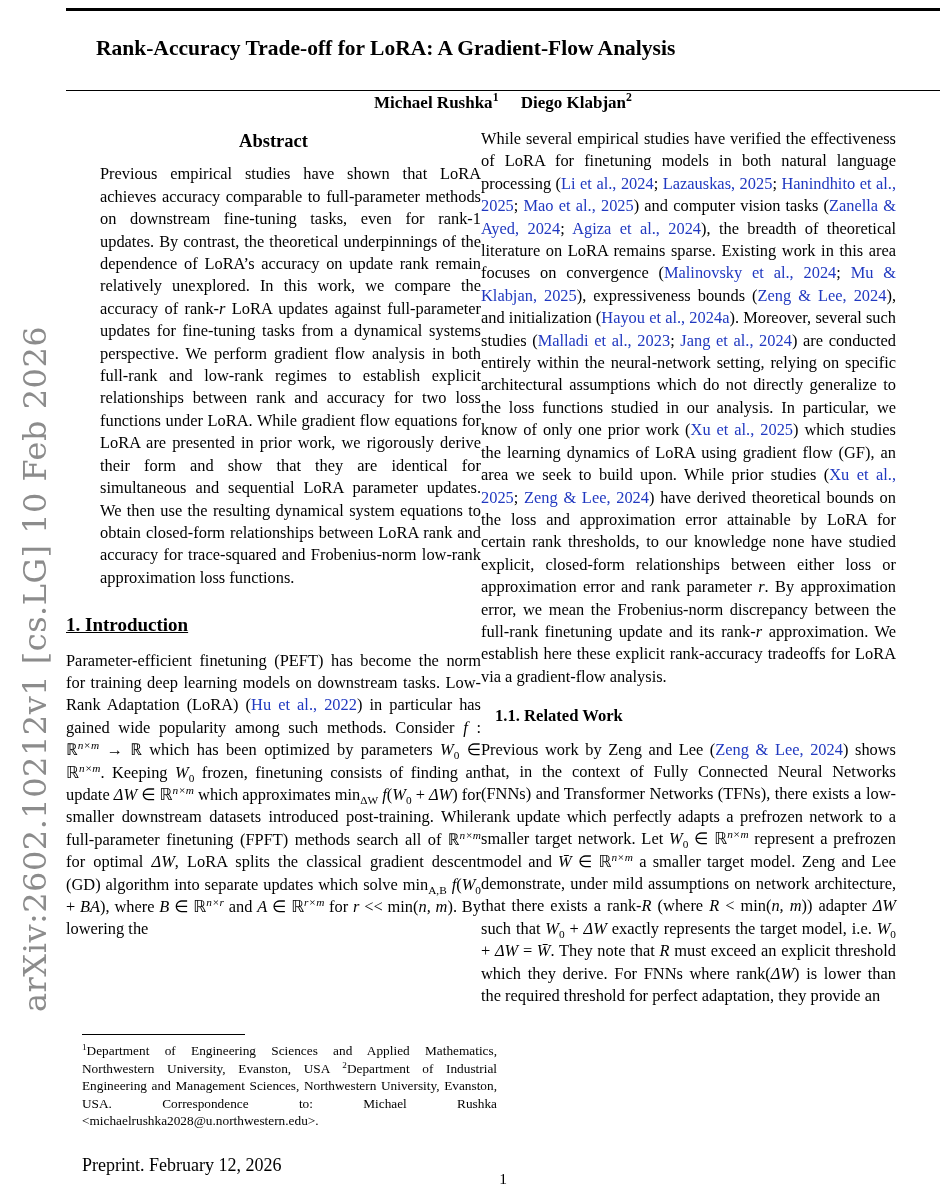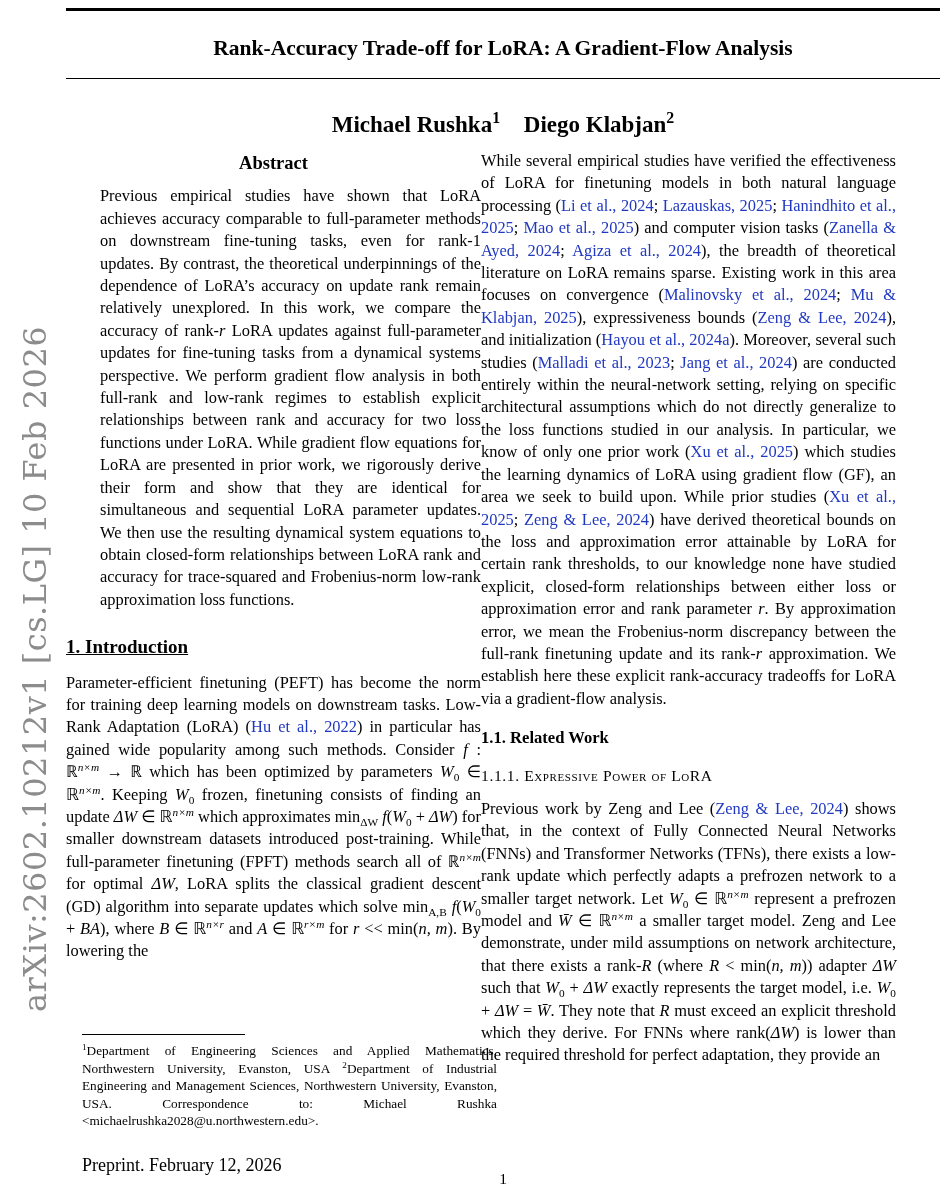--- a/index.html
+++ b/index.html
@@ -16,33 +16,33 @@
     transform: rotate(-90deg); transform-origin: 0 0;
     white-space: nowrap;
     font-family: "DejaVu Serif", serif;
     font-size: 32px; color: var(--stamp-color);
     letter-spacing: 0.5px;
   }
   .content { position: absolute; left: 66px; top: 0; width: 874px; }
   .rule-thick { border-top: 3px solid #000; margin-top: 8px; }
   .rule-thin  { border-top: 1.4px solid #000; }
   .paper-title {
-    text-align: center; font-weight: bold; font-size: 21.5px;
-    margin: 23px 30px 16px 30px; line-height: 28px;
+    text-align: left; font-weight: bold; font-size: 21.5px;
+    margin: 23px 30px 28px 30px; line-height: 28px;
   }
-  .authors { text-align: center; font-weight: bold; font-size: 23px; margin-top: 34px; line-height: 23px; }
+  .authors { text-align: center; font-weight: bold; font-size: 17px; line-height: 23px; }
   .authors .author { margin: 0 9px; }
   sup { font-size: 69%; line-height: 0; vertical-align: super; }
   sub { font-size: 69%; line-height: 0; vertical-align: sub; }
   .columns { display: flex; margin-top: 14px; }
   .col { width: 415px; font-size: 16.4px; line-height: 22.4px; text-align: justify; }
   .abstract-heading { text-align: center; font-weight: bold; font-size: 18.5px; margin: 2px 0 11px 0; }
   .abstract-body { padding-left: 34px; }
   .section-heading { font-size: 19px; font-weight: bold; margin: 25px 0 13px 0; text-align: left; text-decoration: underline; }
-  .subsection-heading { font-size: 16.6px; font-weight: bold; margin: 17px 0 11px 0; text-align: left; }
+  .subsection-heading { font-size: 16.6px; font-weight: bold; margin: 17px 0 11px 14px; text-align: left; }
   .subsubsection-heading {
     font-size: 15.6px; font-variant: small-caps; letter-spacing: 0.6px;
     margin: 15px 0 11px 0; text-align: left;
   }
   p.body-par { margin: 0 0 11px 0; }
   p.body-par:last-child { margin-bottom: 0; }
   .cite { color: var(--cite-color); }
   .it { }
   .math { font-style: italic; }
   sup.math { font-style: italic; }
@@ -78,21 +78,20 @@
 
       <div class="section-heading">1. Introduction</div>
       <p class="body-par">Parameter-efficient finetuning (PEFT) has become the norm for training deep learning models on downstream tasks. Low-Rank Adaptation (LoRA) (<span class="cite">Hu et al., 2022</span>) in particular has gained wide popularity among such methods. Consider <span class="math">f</span> : ℝ<sup class="math">n×m</sup> → ℝ which has been optimized by parameters <span class="math">W</span><sub>0</sub> ∈ ℝ<sup class="math">n×m</sup>. Keeping <span class="math">W</span><sub>0</sub> frozen, finetuning consists of finding an update <span class="math">ΔW</span> ∈ ℝ<sup class="math">n×m</sup> which approximates min<sub>ΔW</sub> <span class="math">f</span>(<span class="math">W</span><sub>0</sub> + <span class="math">ΔW</span>) for smaller downstream datasets introduced post-training. While full-parameter finetuning (FPFT) methods search all of ℝ<sup class="math">n×m</sup> for optimal <span class="math">ΔW</span>, LoRA splits the classical gradient descent (GD) algorithm into separate updates which solve min<sub>A,B</sub> <span class="math">f</span>(<span class="math">W</span><sub>0</sub> + <span class="math">BA</span>), where <span class="math">B</span> ∈ ℝ<sup class="math">n×r</sup> and <span class="math">A</span> ∈ ℝ<sup class="math">r×m</sup> for <span class="math">r</span> &lt;&lt; min(<span class="math">n, m</span>). By lowering the</p>
     </div>
 
     <div class="col">
       <p class="body-par">While several empirical studies have verified the effectiveness of LoRA for finetuning models in both natural language processing (<span class="cite">Li et al., 2024</span>; <span class="cite">Lazauskas, 2025</span>; <span class="cite">Hanindhito et al., 2025</span>; <span class="cite">Mao et al., 2025</span>) and computer vision tasks (<span class="cite">Zanella &amp; Ayed, 2024</span>; <span class="cite">Agiza et al., 2024</span>), the breadth of theoretical literature on LoRA remains sparse. Existing work in this area focuses on convergence (<span class="cite">Malinovsky et al., 2024</span>; <span class="cite">Mu &amp; Klabjan, 2025</span>), expressiveness bounds (<span class="cite">Zeng &amp; Lee, 2024</span>), and initialization (<span class="cite">Hayou et al., 2024a</span>). Moreover, several such studies (<span class="cite">Malladi et al., 2023</span>; <span class="cite">Jang et al., 2024</span>) are conducted entirely within the neural-network setting, relying on specific architectural assumptions which do not directly generalize to the loss functions studied in our analysis. In particular, we know of only one prior work (<span class="cite">Xu et al., 2025</span>) which studies the learning dynamics of LoRA using gradient flow (GF), an area we seek to build upon. While prior studies (<span class="cite">Xu et al., 2025</span>; <span class="cite">Zeng &amp; Lee, 2024</span>) have derived theoretical <span class="it">bounds</span> on the loss and approximation error attainable by LoRA for certain <span class="it">rank thresholds</span>, to our knowledge none have studied explicit, closed-form relationships between either loss or approximation error and rank parameter <span class="math">r</span>. By <span class="it">approximation error</span>, we mean the Frobenius-norm discrepancy between the full-rank finetuning update and its rank-<span class="math">r</span> approximation. We establish here these explicit rank-accuracy tradeoffs for LoRA via a gradient-flow analysis.</p>
 
       <div class="subsection-heading">1.1. Related Work</div>
 
-      <div class="subsubsection-heading">1.1.1. Expressive Power of LoRA</div>
       <p class="body-par">Previous work by Zeng and Lee (<span class="cite">Zeng &amp; Lee, 2024</span>) shows that, in the context of Fully Connected Neural Networks (FNNs) and Transformer Networks (TFNs), there exists a low-rank update which perfectly adapts a prefrozen network to a smaller target network. Let <span class="math">W</span><sub>0</sub> ∈ ℝ<sup class="math">n×m</sup> represent a prefrozen model and <span class="math">W̄</span> ∈ ℝ<sup class="math">n×m</sup> a smaller target model. Zeng and Lee demonstrate, under mild assumptions on network architecture, that <span class="it">there exists</span> a rank-<span class="math">R</span> (where <span class="math">R</span> &lt; min(<span class="math">n, m</span>)) adapter <span class="math">ΔW</span> such that <span class="math">W</span><sub>0</sub> + <span class="math">ΔW</span> exactly represents the target model, i.e. <span class="math">W</span><sub>0</sub> + <span class="math">ΔW</span> = <span class="math">W̄</span>. They note that <span class="math">R</span> must exceed an explicit threshold which they derive. For FNNs where rank(<span class="math">ΔW</span>) is lower than the required threshold for perfect adaptation, they provide an</p>
     </div>
 
   </div>
 
   <div class="footnote-block">
     <div class="footnote-rule"></div>
     <div class="footnote-text"><sup>1</sup>Department of Engineering Sciences and Applied Mathematics, Northwestern University, Evanston, USA <sup>2</sup>Department of Industrial Engineering and Management Sciences, Northwestern University, Evanston, USA. <span class="it">Correspondence to:</span> Michael Rushka &lt;michaelrushka2028@u.northwestern.edu&gt;.</div>
     <div class="preprint-note">Preprint. February 12, 2026</div>
   </div>

